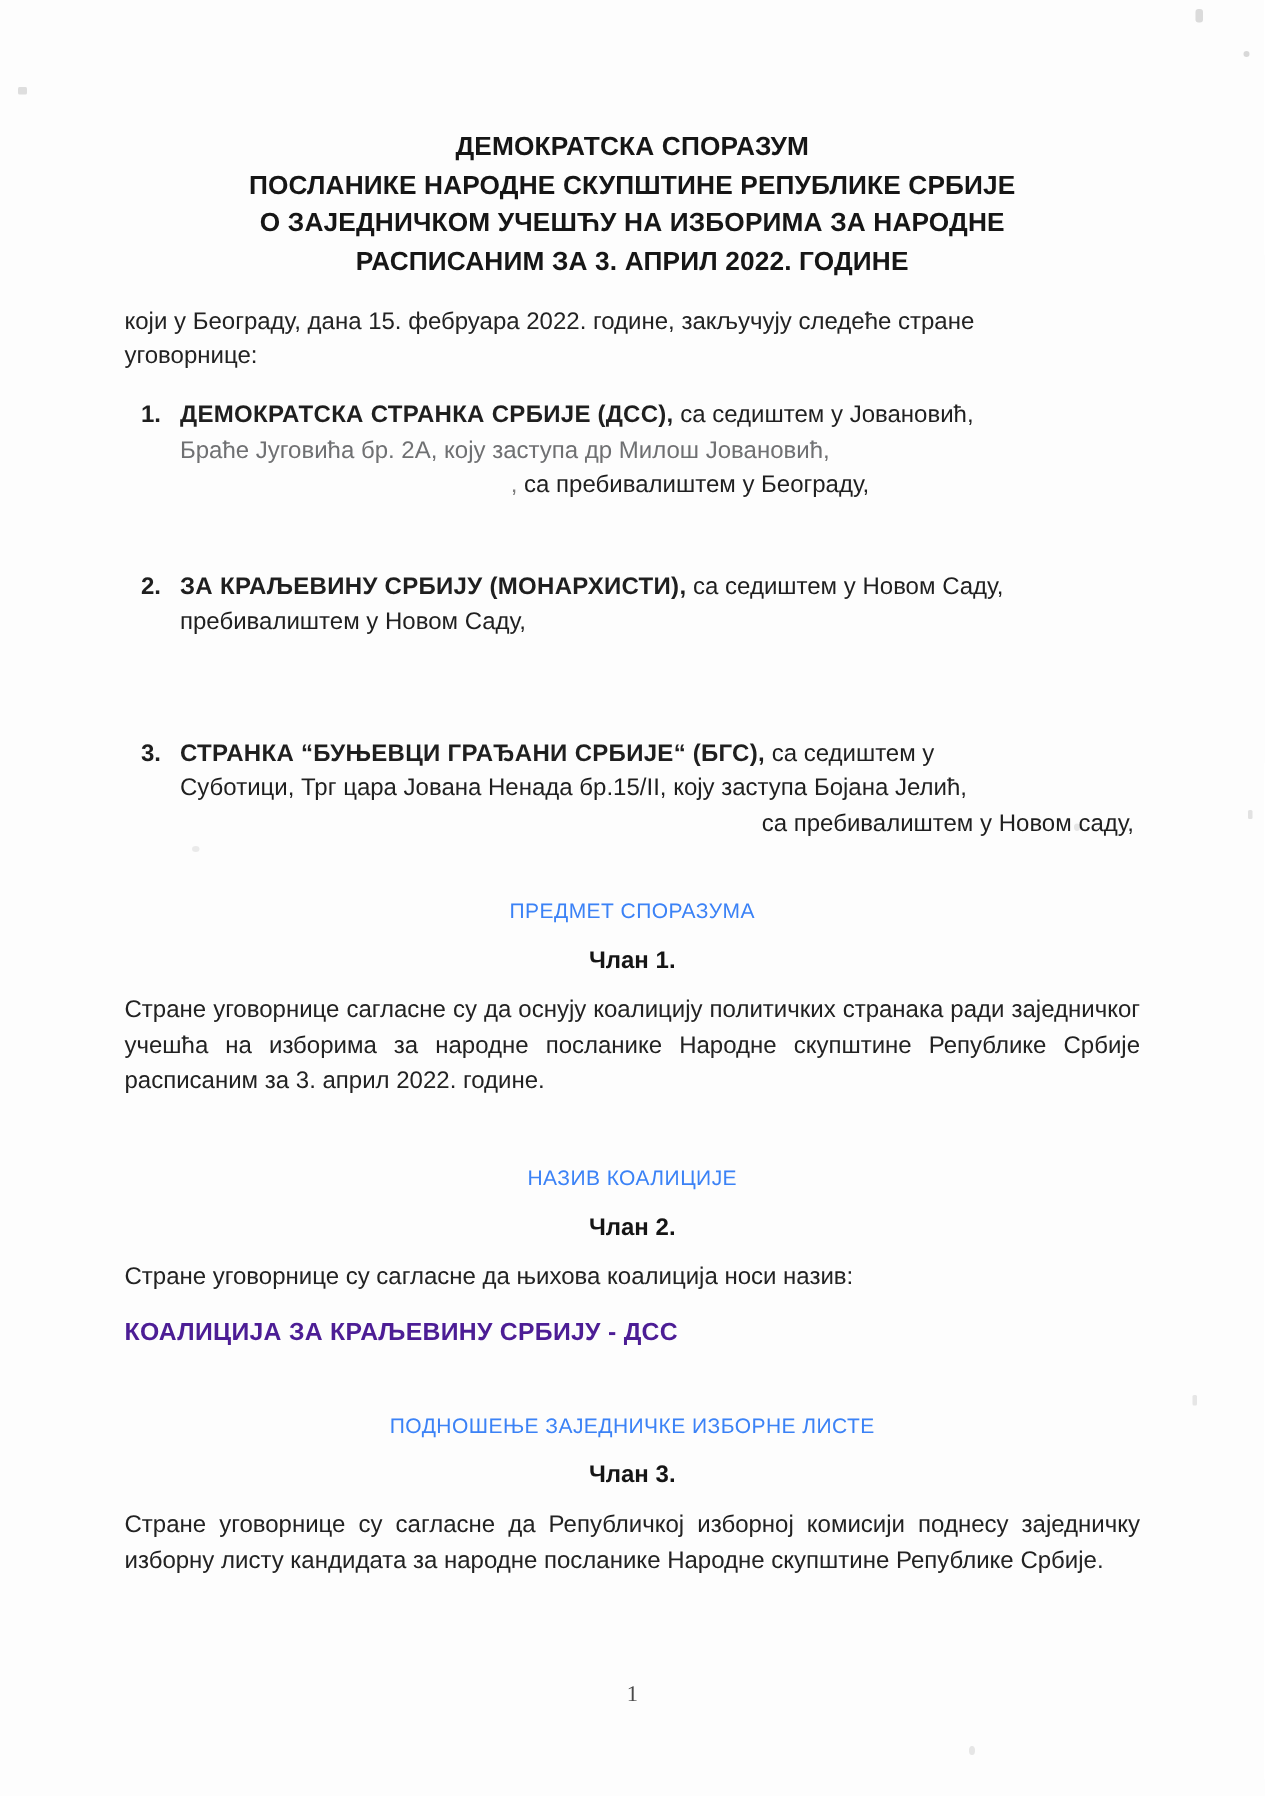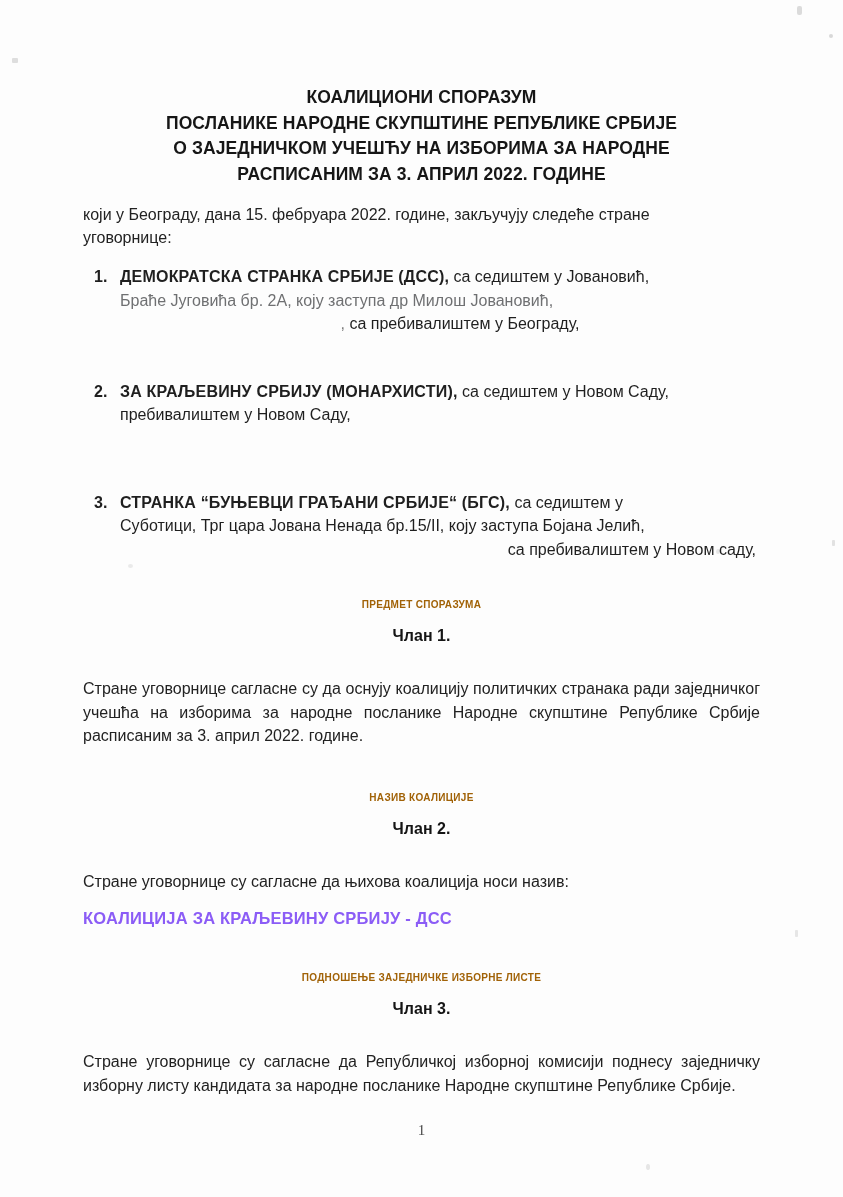--- a/index.html
+++ b/index.html
@@ -109,47 +109,47 @@
   }
   .gap-pad { display: inline-block; width: 232px; }
   .pi-1 { margin-top: 2px; }
   .pi-2 { margin-top: 44px; }
   .pi-3 { margin-top: 64px; }
 
   
   .section { margin-top: 30px; }
   .section-heading {
     text-align: center;
-    font-weight: bold;
-    font-size: 10px;
+    font-weight: normal;
+    font-size: 14px;
     letter-spacing: .3px;
-    color: #a16207;
+    color: #3b82f6;
   }
   .article-no {
     margin-top: 17px;
     text-align: center;
     font-weight: bold;
     font-size: 16px;
     color: #151515;
   }
   .section-body {
-    margin-top: 32px;
+    margin-top: 12px;
     font-size: 16px;
     line-height: 23.5px;
     text-align: justify;
     text-justify: inter-word;
     color: #222;
   }
   .section-body.nojustify { text-align: left; }
   .coalition-name {
     margin-top: 12px;
     font-weight: bold;
     font-size: 16.5px;
     letter-spacing: .2px;
-    color: #8b5cf6;
+    color: #4c1d95;
   }
   .s-predmet  { margin-top: 38px; }
   .s-naziv    { margin-top: 44px; }
   .s-podnosenje { margin-top: 44px; }
 
   
   .page-number {
     position: absolute;
     left: 0;
     right: 0;
@@ -170,21 +170,21 @@
   <span class="speckle sp3"></span>
   <span class="speckle sp5"></span>
   <span class="speckle sp6"></span>
   <span class="speckle sp7"></span>
   <span class="speckle sp8"></span>
   <span class="speckle sp9"></span>
 
   <div class="content">
 
     <div class="doc-title">
-      <span class="tline">КОАЛИЦИОНИ СПОРАЗУМ</span>
+      <span class="tline">ДЕМОКРАТСКА СПОРАЗУМ</span>
       <span class="tline">ПОСЛАНИКЕ НАРОДНЕ СКУПШТИНЕ РЕПУБЛИКЕ СРБИЈЕ</span>
       <span class="tline">О ЗАЈЕДНИЧКОМ УЧЕШЋУ НА ИЗБОРИМА ЗА НАРОДНЕ</span>
       <span class="tline">РАСПИСАНИМ ЗА 3. АПРИЛ 2022. ГОДИНЕ</span>
     </div>
 
     <p class="intro">
       <span>који у Београду, дана 15. фебруара 2022. године, закључују следеће стране</span>
       <span class="l2">уговорнице:</span>
     </p>
 

